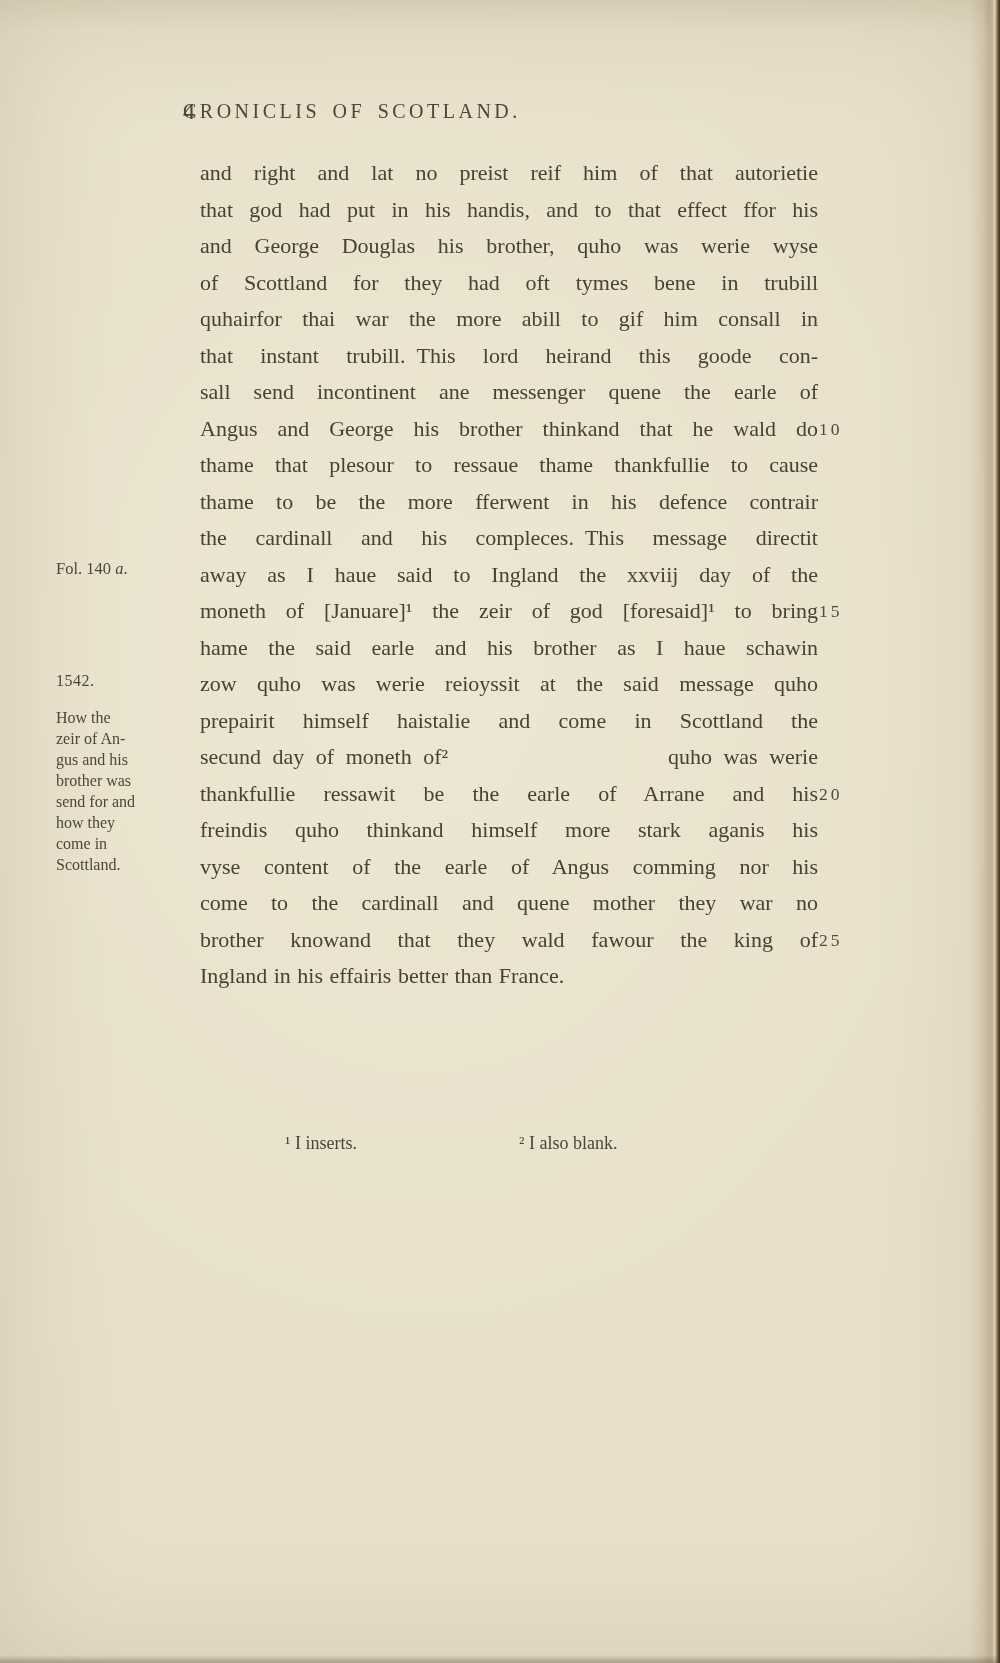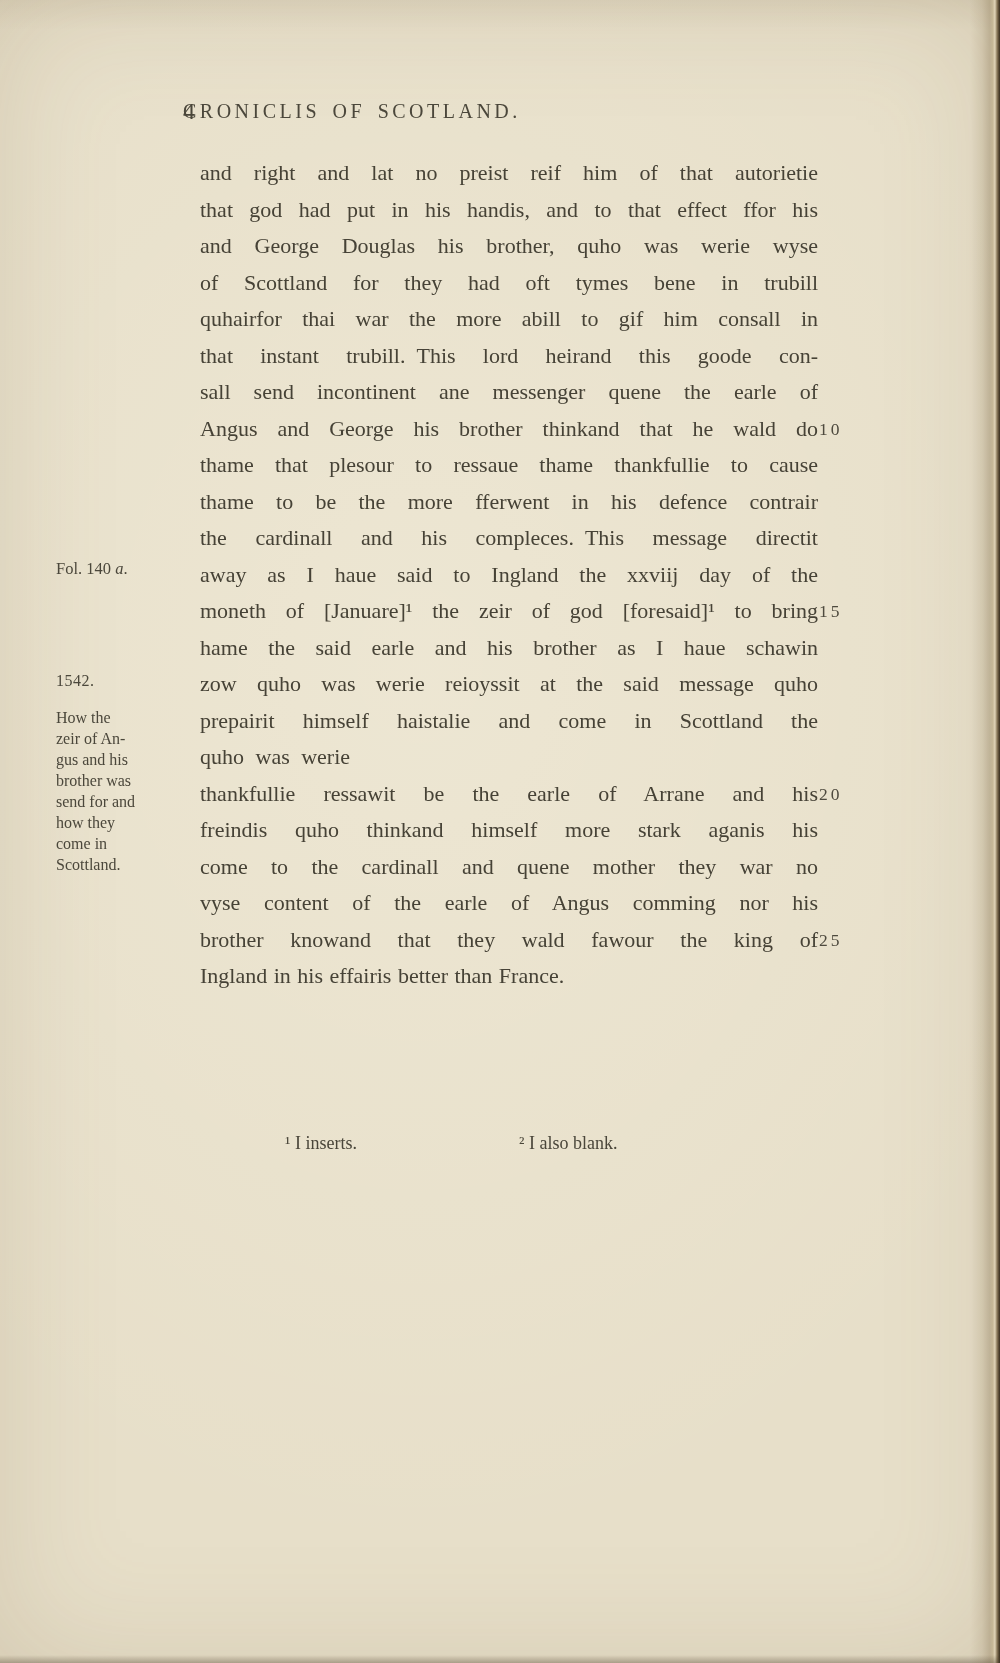--- a/index.html
+++ b/index.html
@@ -153,35 +153,36 @@
         <span class="btext">hame the said earle and his brother as I haue schawin</span>
       </div>
       <div class="bline">
         <span class="btext">zow quho was werie reioyssit at the said message quho</span>
       </div>
       <div class="bline">
         <span class="btext">prepairit himself haistalie and come in Scottland the</span>
       </div>
       <div class="bline">
         <span class="btext gapline">
+          <span>secund day of moneth of²</span>
           <span>quho was werie</span>
         </span>
       </div>
       <div class="bline">
         <span class="btext">thankfullie ressawit be the earle of Arrane and his</span>
         <span class="bnum">20</span>
       </div>
       <div class="bline">
         <span class="btext">freindis quho thinkand himself more stark aganis his</span>
       </div>
       <div class="bline">
-        <span class="btext">come to the cardinall and quene mother they war no</span>
+        <span class="btext">vyse content of the earle of Angus comming nor his</span>
       </div>
       <div class="bline">
-        <span class="btext">vyse content of the earle of Angus comming nor his</span>
+        <span class="btext">come to the cardinall and quene mother they war no</span>
       </div>
       <div class="bline">
         <span class="btext">brother knowand that they wald fawour the king of</span>
         <span class="bnum">25</span>
       </div>
       <div class="bline">
         <span class="btext last">Ingland in his effairis better than France.</span>
       </div>
     </div>
 

